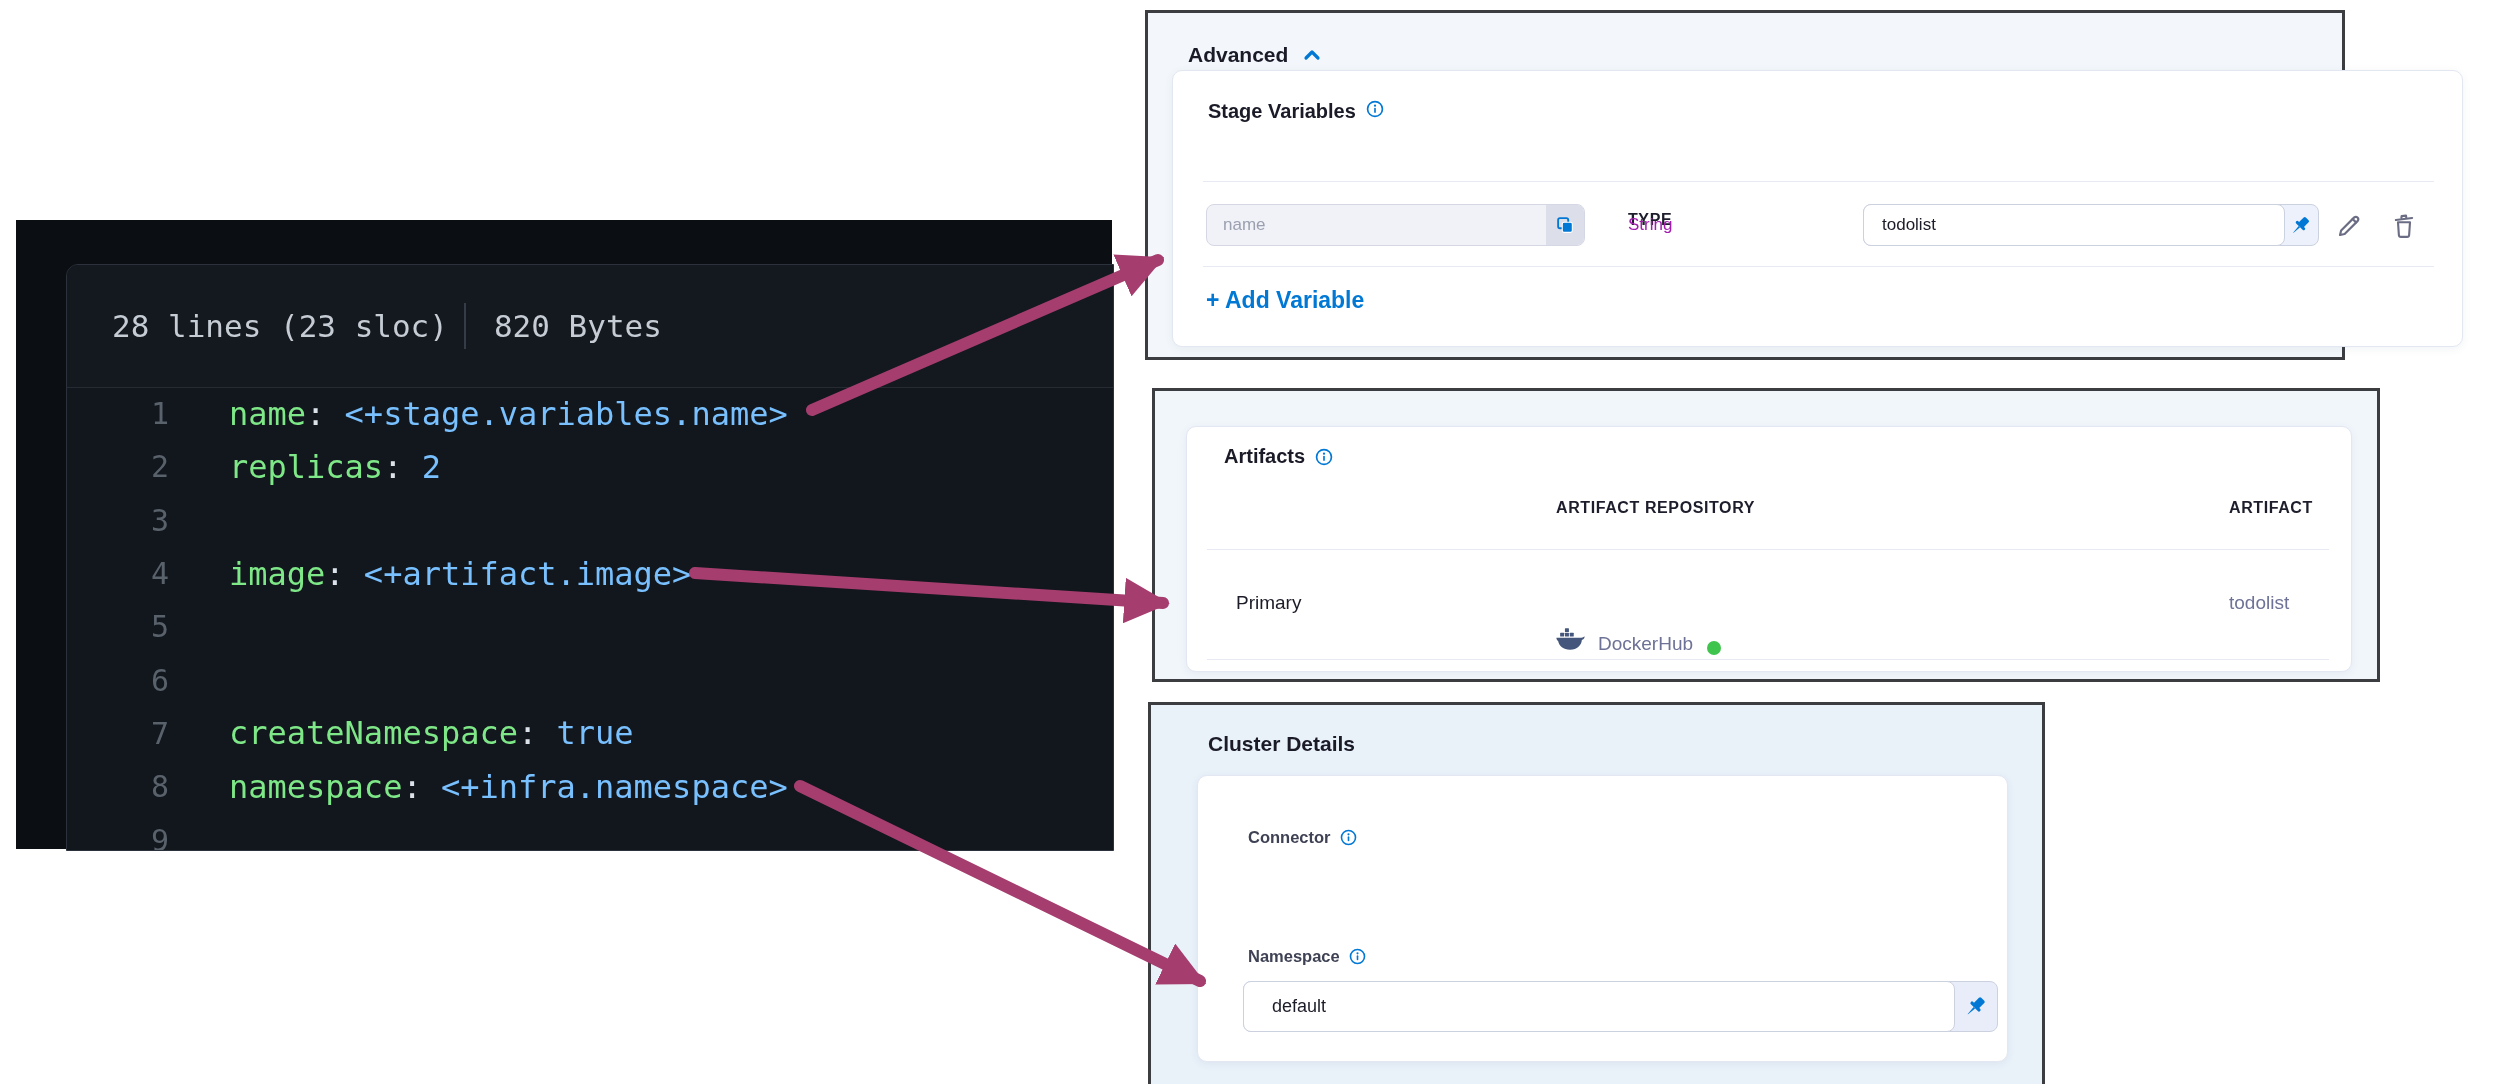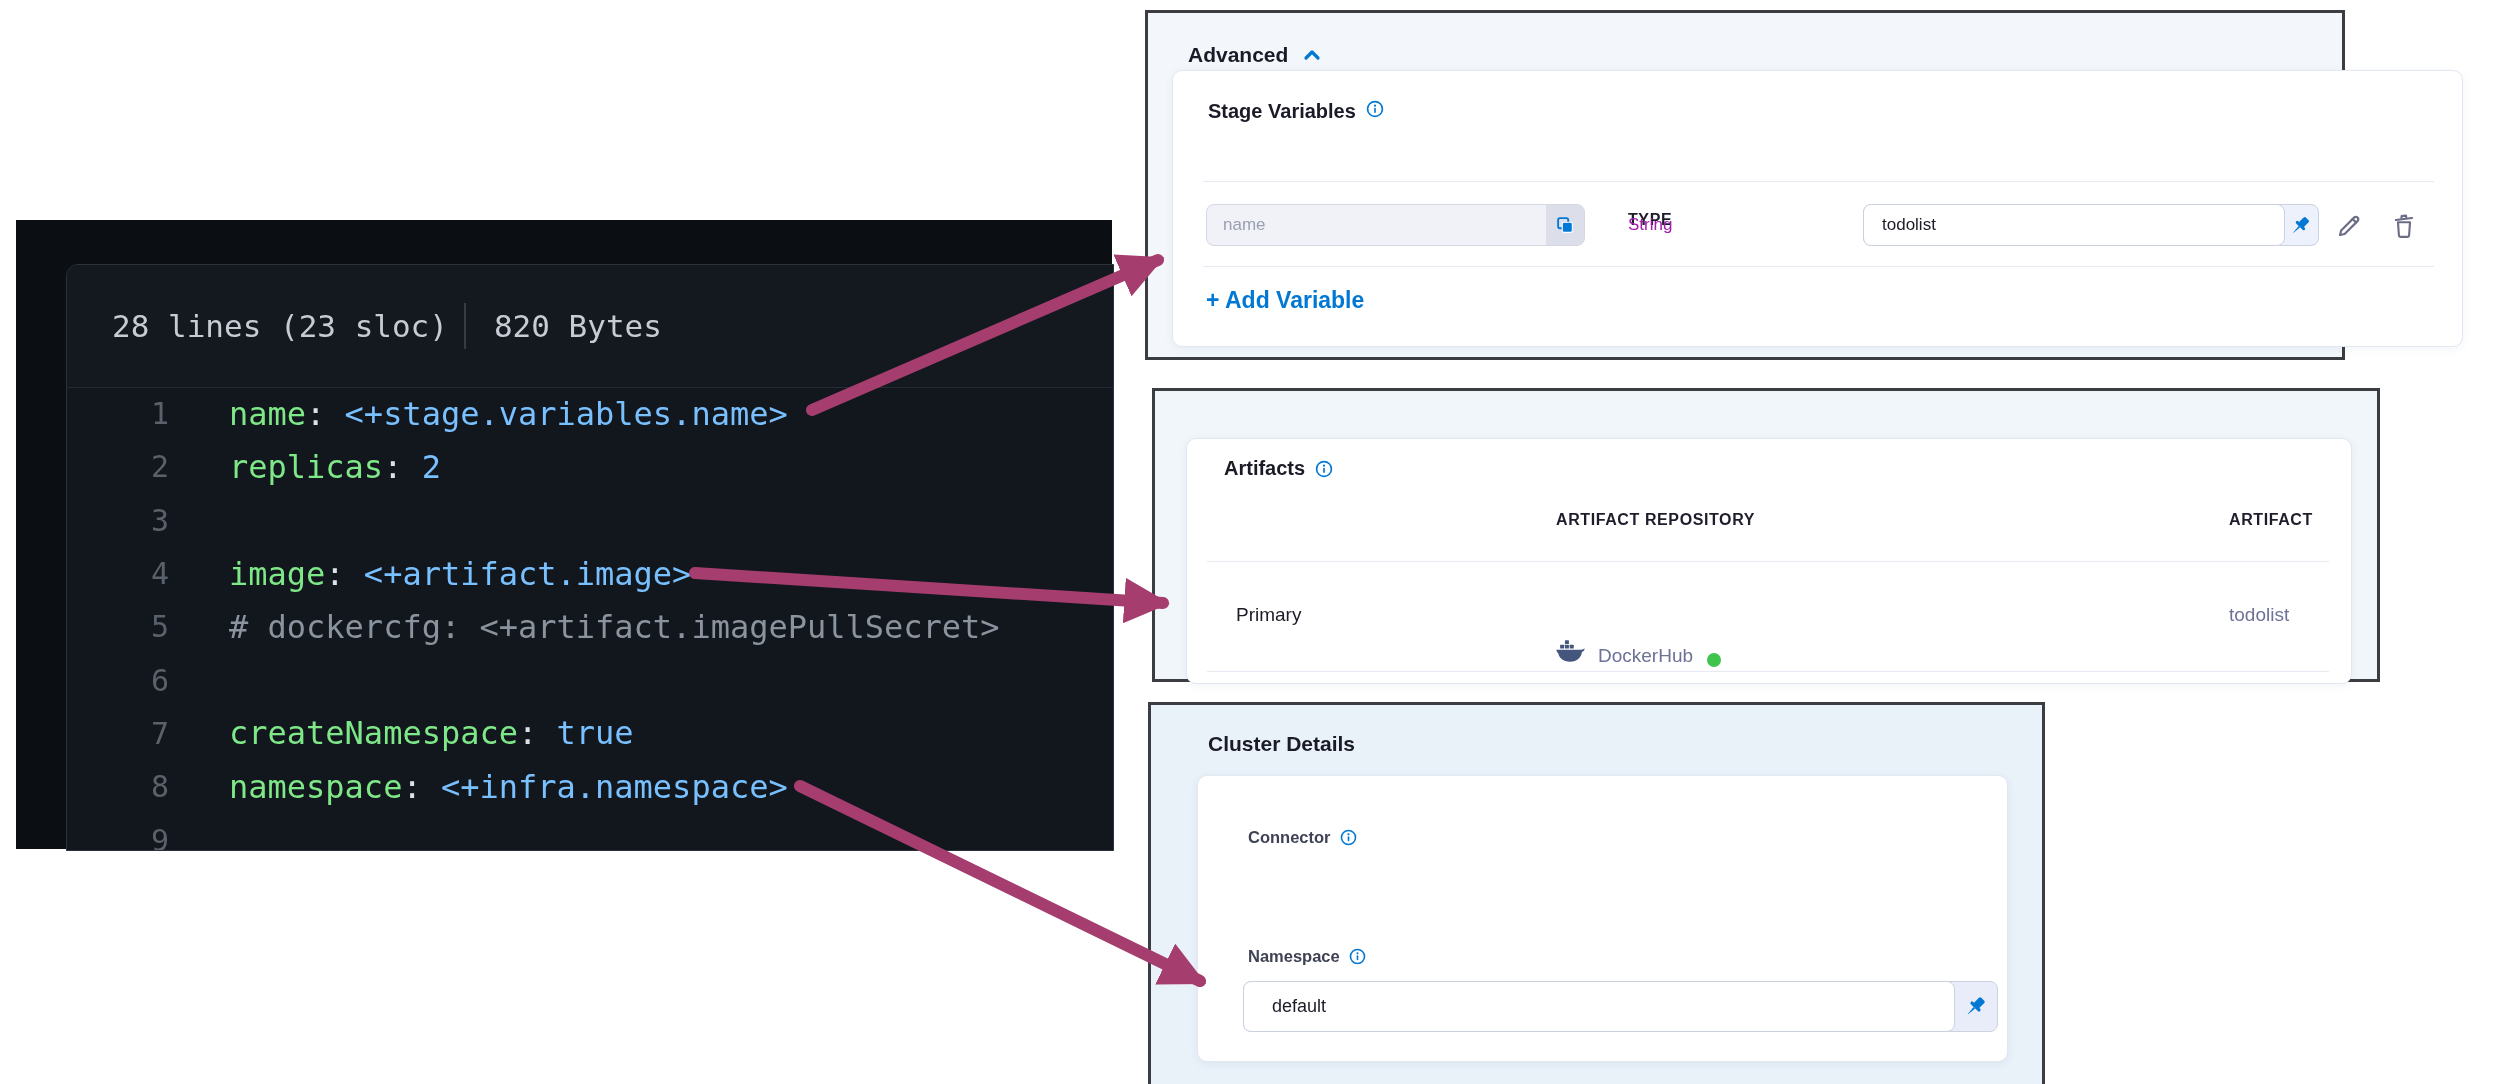--- a/index.html
+++ b/index.html
@@ -55,21 +55,21 @@
   .value-field{position:absolute;left:-1px;top:-1px;width:422px;height:42px;background:#fff;
                border:1px solid #ccd1e0;border-radius:8px;box-sizing:border-box;
                display:flex;align-items:center;padding-left:18px;font-size:17px;color:#1c1c28;}
   .value-pin{position:absolute;right:5px;top:8px;}
   .row-icon-btn{position:absolute;top:139px;width:32px;height:32px;display:flex;align-items:center;justify-content:center;}
   .pencil-btn{left:1160px;} .trash-btn{left:1215px;}
   .add-var{position:absolute;left:33px;top:216px;font-size:23px;font-weight:600;color:#0278d5;}
 
   
   .panel-artifacts{left:1152px;top:388px;width:1228px;height:294px;background:#f1f6fb;}
-  .art-card{left:31px;top:47px;width:1166px;height:246px;}
+  .art-card{left:31px;top:35px;width:1166px;height:246px;}
   .art-title{position:absolute;left:37px;top:18px;display:flex;align-items:center;gap:10px;font-size:20px;}
   .art-hdr-repo{position:absolute;left:369px;top:72px;}
   .art-hdr-loc{position:absolute;left:1042px;top:72px;}
   .art-div1{left:20px;right:22px;top:122px;}
   .art-div2{left:20px;right:22px;top:232px;}
   .art-row-name{position:absolute;left:49px;top:165px;font-size:19px;font-weight:500;color:#1c1c28;}
   .art-repo{position:absolute;left:367px;top:160px;display:flex;align-items:flex-end;margin-top:36px;}
   .art-repo .nm{margin-left:12px;font-size:19px;}
   .art-repo .dot{margin-left:14px;}
   .art-loc{position:absolute;left:1042px;top:165px;font-size:19px;}
@@ -108,21 +108,21 @@
       <div class="code-header">
         <span>28 lines (23 sloc)</span>
         <span class="vsep"></span>
         <span class="bytes">820 Bytes</span>
       </div>
       <div class="code-lines" id="code-lines">
           <div class="code-line"><span class="ln">1</span><span class="lc"><span class="tok-k">name</span><span class="tok-p">: </span><span class="tok-v">&lt;+stage.variables.name&gt;</span></span></div>
           <div class="code-line"><span class="ln">2</span><span class="lc"><span class="tok-k">replicas</span><span class="tok-p">: </span><span class="tok-v">2</span></span></div>
           <div class="code-line"><span class="ln">3</span><span class="lc"></span></div>
           <div class="code-line"><span class="ln">4</span><span class="lc"><span class="tok-k">image</span><span class="tok-p">: </span><span class="tok-v">&lt;+artifact.image&gt;</span></span></div>
-          <div class="code-line"><span class="ln">5</span><span class="lc"><span class="tok-c"># dockercfg: &lt;+artifact.imagePullSecret&gt;</span></span></div>
+          <div class="code-line"><span class="ln">5</span></div>
           <div class="code-line"><span class="ln">6</span><span class="lc"></span></div>
           <div class="code-line"><span class="ln">7</span><span class="lc"><span class="tok-k">createNamespace</span><span class="tok-p">: </span><span class="tok-v">true</span></span></div>
           <div class="code-line"><span class="ln">8</span><span class="lc"><span class="tok-k">namespace</span><span class="tok-p">: </span><span class="tok-v">&lt;+infra.namespace&gt;</span></span></div>
           <div class="code-line"><span class="ln">9</span><span class="lc"></span></div>
         </div>
     </div>
   </div>
 
   <div class="panel panel-advanced">
     <div class="adv-title sec-title">

